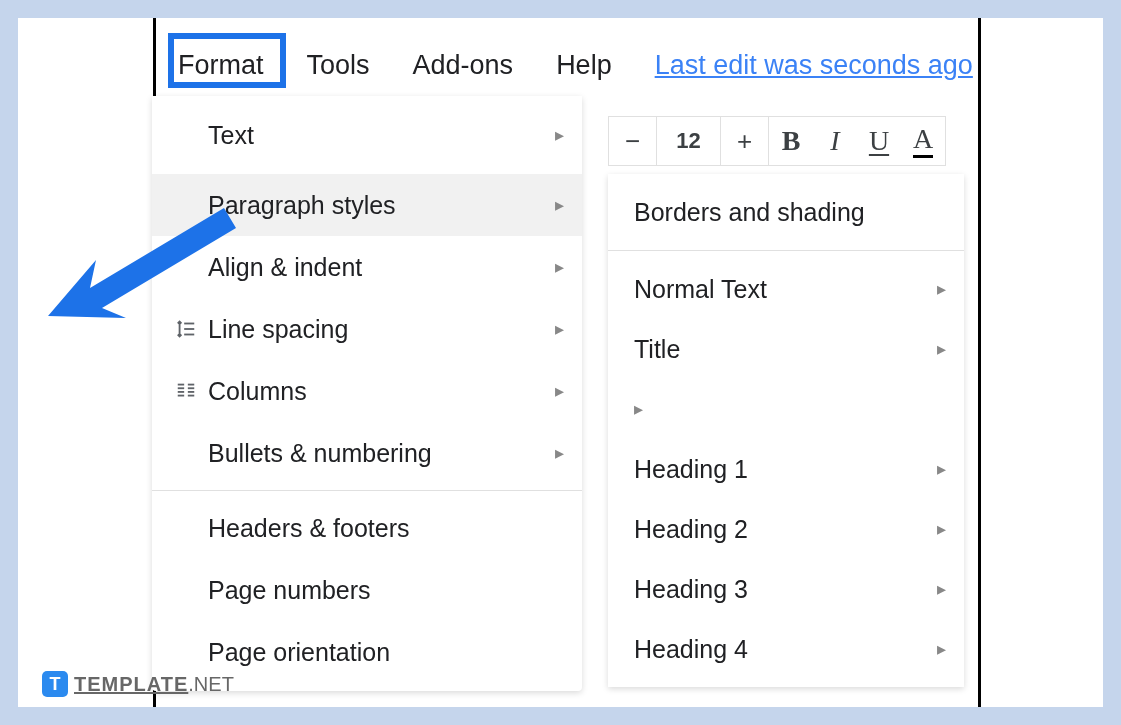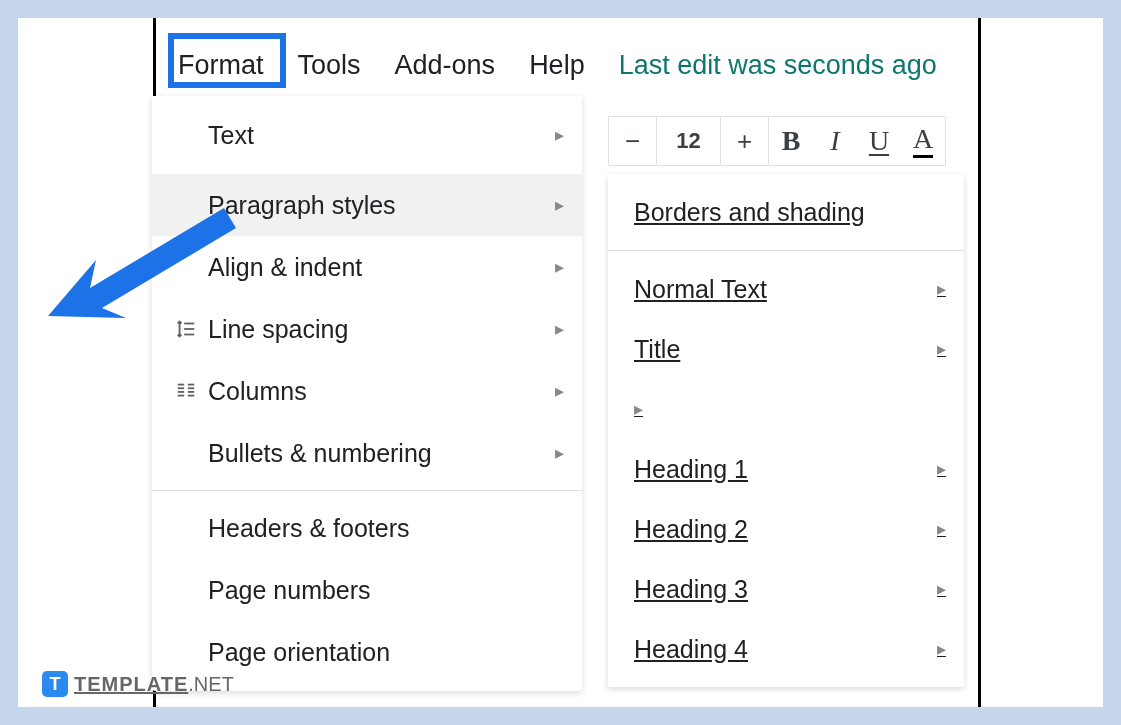--- a/index.html
+++ b/index.html
@@ -37,38 +37,39 @@
       width: 3px;
       height: 100%;
       background: #000;
     }
     .menubar {
       position: absolute;
       top: 28px;
       left: 152px;
       display: flex;
       align-items: center;
-      gap: 18px;
+      gap: 27px;
       font-size: 27px;
       color: #202124;
     }
     .menubar .menu-item {
       padding: 4px 8px;
     }
     .format-highlight {
       position: absolute;
       top: 15px;
       left: 150px;
       width: 118px;
       height: 55px;
       border: 6px solid #1d72e8;
       pointer-events: none;
     }
     .last-edit {
-      color: #0f766e;
+      color: #3b82f6;
+      text-decoration: underline;
     }
     .toolbar {
       position: absolute;
       top: 98px;
       left: 590px;
       display: flex;
       align-items: center;
       border: 1px solid #e0e0e0;
       background: #fff;
       height: 50px;
@@ -154,21 +155,20 @@
       top: 156px;
       left: 590px;
       width: 356px;
       background: #fff;
       box-shadow: 0 2px 6px rgba(0,0,0,0.15);
       padding: 8px 0;
     }
     .submenu .menu-row {
       height: 60px;
       padding-left: 26px;
-      text-decoration: underline;
     }
     .submenu .menu-divider {
       margin: 8px 0;
     }
     .arrow-annotation {
       position: absolute;
       top: 170px;
       left: 18px;
       pointer-events: none;
     }

